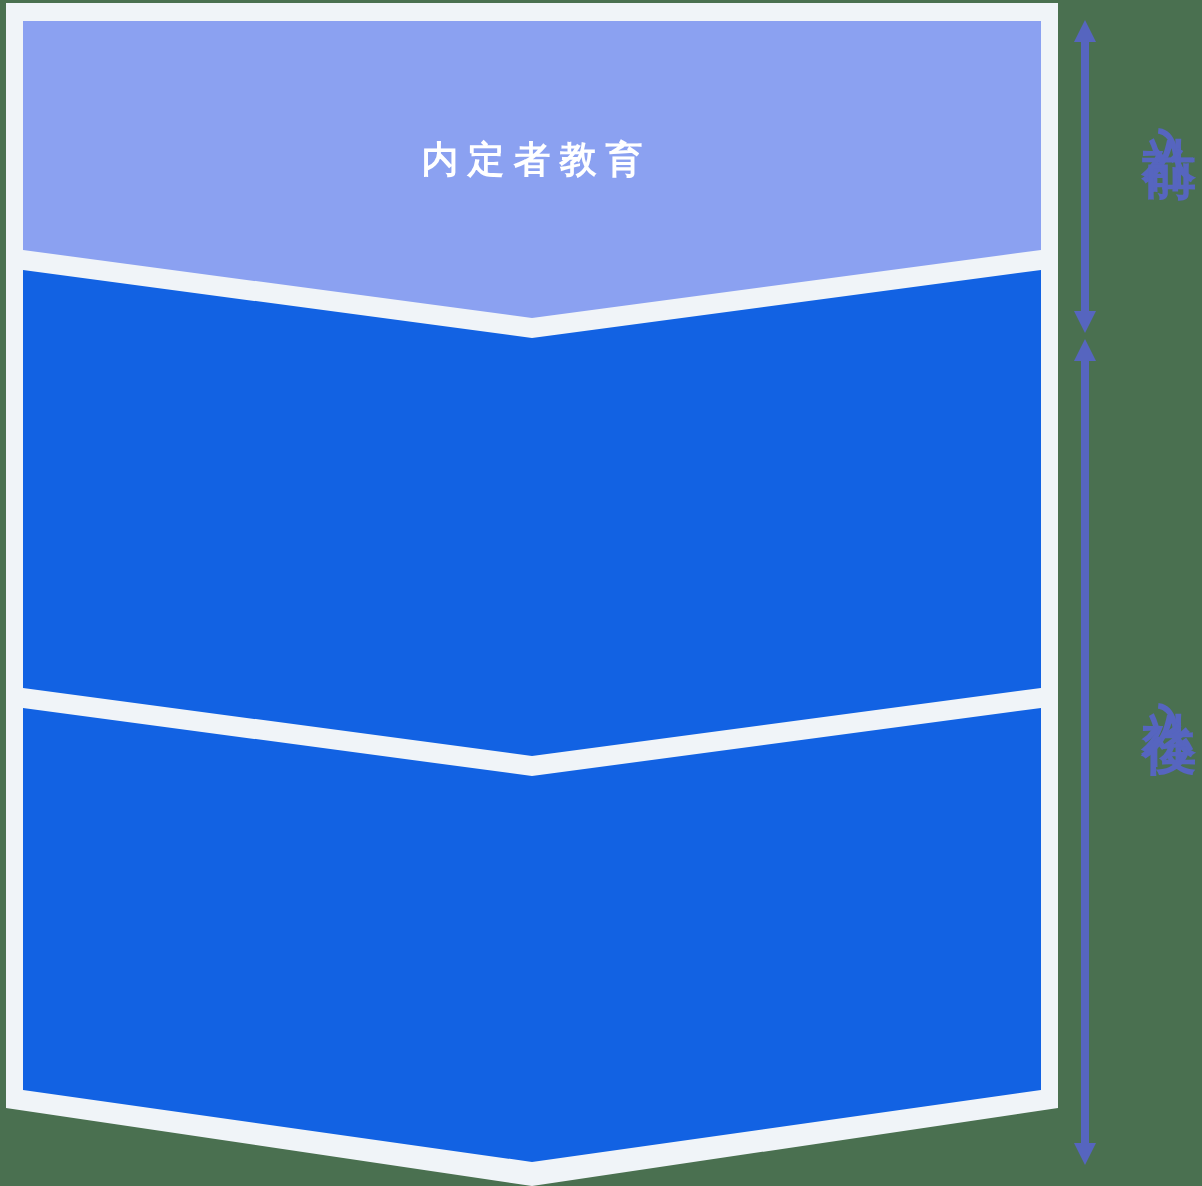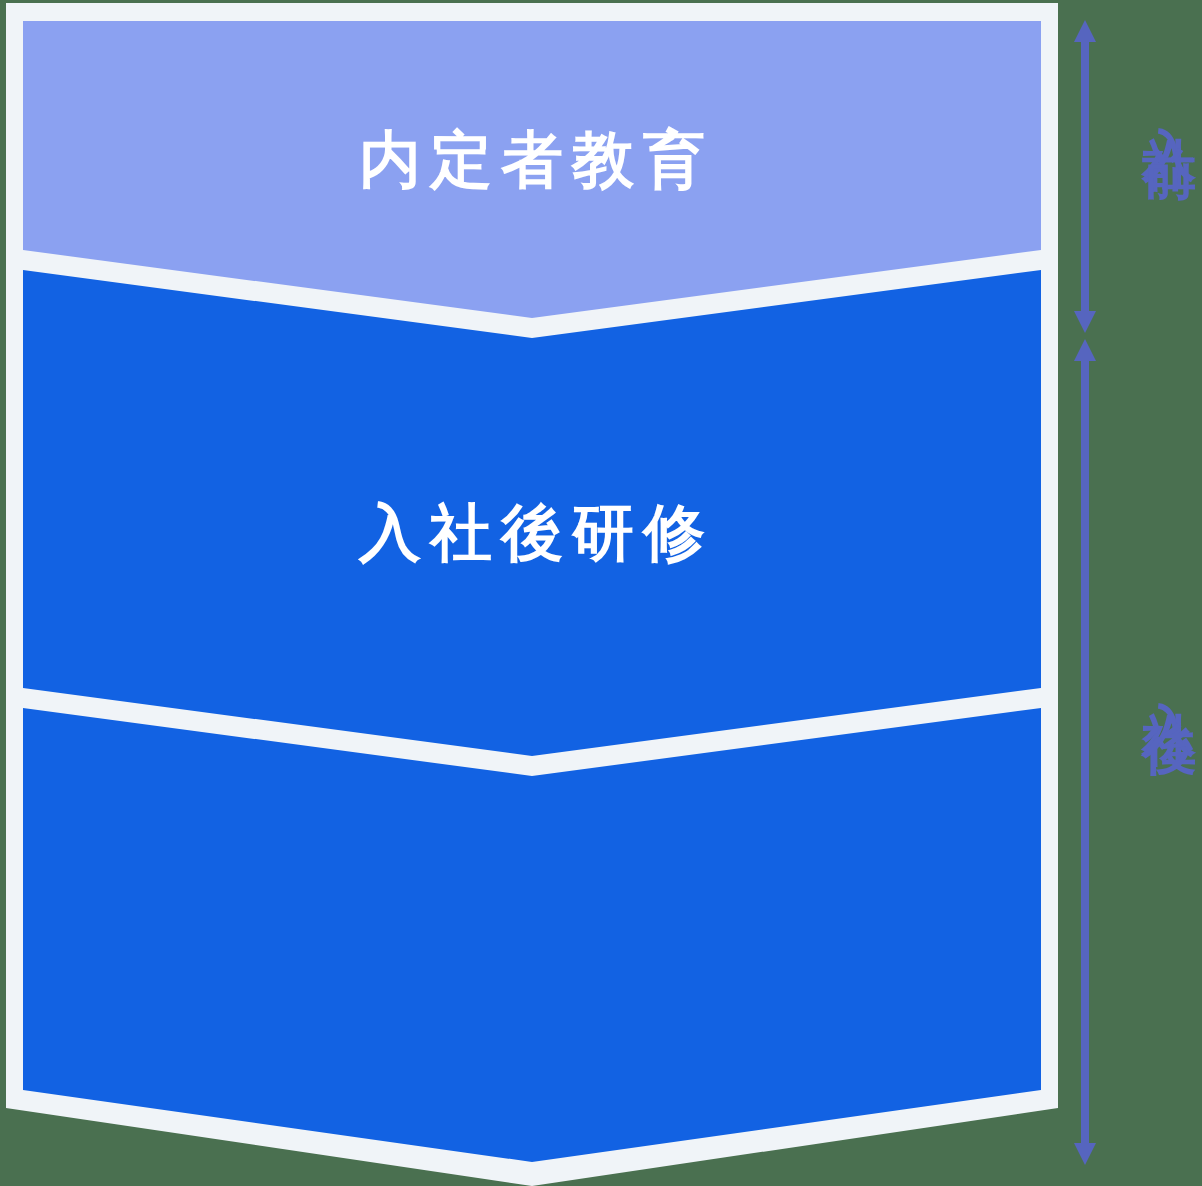--- a/index.html
+++ b/index.html
@@ -16,21 +16,21 @@
   #diagram-svg {
     position: absolute;
     left: 0;
     top: 0;
   }
   .stage-label {
     position: absolute;
     left: 23px;
     width: 1018px;
     text-align: center;
-    font-size: 62px;
+    font-size: 37px;
     font-weight: 700;
     line-height: 56px;
     letter-spacing: 9px;
     padding-left: 9px; 
     box-sizing: border-box;
     white-space: nowrap;
   }
   .stage-label.s1 { top: 132px; }
   .stage-label.s2 { top: 505px; }
   .stage-label.s3 { top: 925px; }
@@ -72,20 +72,19 @@
 
     <g fill="#5665BF">
       <polygon points="1085,339 1074,361 1096,361"></polygon>
       <rect x="1081" y="359" width="8" height="788"></rect>
       <polygon points="1085,1165 1074,1143 1096,1143"></polygon>
     </g>
   </svg>
 
   <div class="stage-label s1" style="color: rgb(255, 255, 255);">内定者教育</div>
 
-  <div class="stage-label s2" style="color: rgb(255, 255, 255);">入社後研修</div>
 
 
   <div class="phase-label p1" style="color: rgb(86, 101, 191);">入社前</div>
 
   <div class="phase-label p2" style="color: rgb(86, 101, 191);">入社後</div>
 
 </div>
 
 </body></html>

